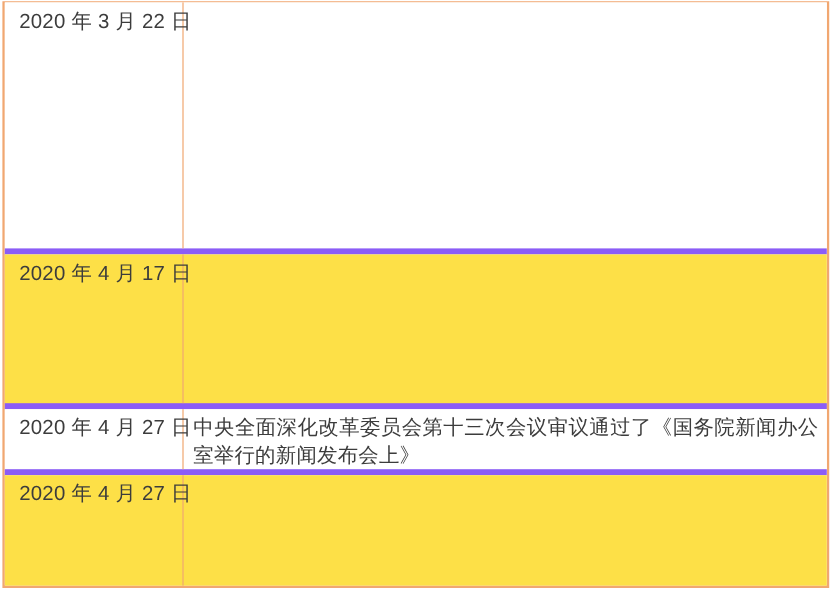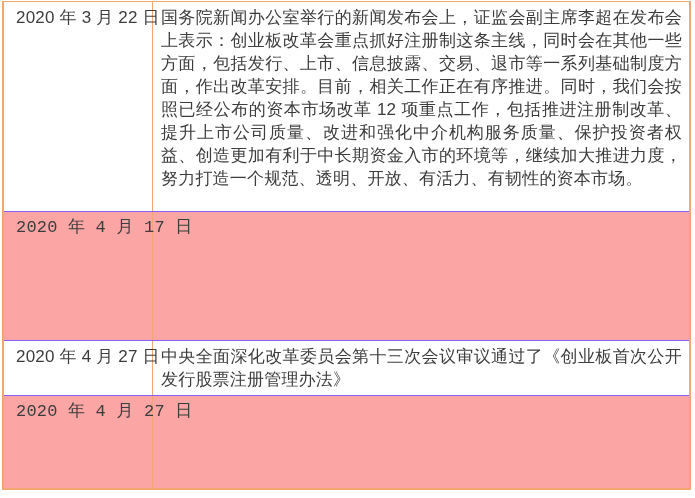--- a/index.html
+++ b/index.html
@@ -21,25 +21,25 @@
     border-top-width: 1px;
     background: #ffffff;
     font-family: "Liberation Sans", sans-serif;
     color: #3c3c3c;
     display: grid;
     grid-template-rows: 210px 129px 55px auto;
   }
   .row {
     display: grid;
     grid-template-columns: 149px 1fr;
-    border-bottom: 1px solid #8b5cf6;
+    border-bottom: 5px solid #8b5cf6;
     background: #ffffff;
   }
   .row:last-child { border-bottom: none; }
-  .row.alt { background: #fca5a5; font-family: Liberation Mono, monospace; }
+  .row.alt { background: #fde047; }
   .cell {
     font-size: 17px;
     line-height: 23px;
     letter-spacing: 0.2px;
   }
   .cell.date {
     border-right: 1px solid #f1a771;
     padding: 4px 2px 0 12px;
     white-space: nowrap;
   }
@@ -49,29 +49,28 @@
     text-align: justify;
   }
 </style>
 </head>
 <body>
 
 <div class="doc">
 
   <div class="row">
     <div class="cell date">2020 年 3 月 22 日</div>
-    <div class="cell content">国务院新闻办公室举行的新闻发布会上，证监会副主席李超在发布会上表示：创业板改革会重点抓好注册制这条主线，同时会在其他一些方面，包括发行、上市、信息披露、交易、退市等一系列基础制度方面，作出改革安排。目前，相关工作正在有序推进。同时，我们会按照已经公布的资本市场改革 12 项重点工作，包括推进注册制改革、提升上市公司质量、改进和强化中介机构服务质量、保护投资者权益、创造更加有利于中长期资金入市的环境等，继续加大推进力度，努力打造一个规范、透明、开放、有活力、有韧性的资本市场。</div>
   </div>
 
   <div class="row alt">
     <div class="cell date">2020 年 4 月 17 日</div>
   </div>
 
   <div class="row">
     <div class="cell date">2020 年 4 月 27 日</div>
-    <div class="cell content">中央全面深化改革委员会第十三次会议审议通过了《创业板首次公开发行股票注册管理办法》</div>
+    <div class="cell content">中央全面深化改革委员会第十三次会议审议通过了《国务院新闻办公室举行的新闻发布会上》</div>
   </div>
 
   <div class="row alt">
     <div class="cell date">2020 年 4 月 27 日</div>
   </div>
 
 </div>
 
 </body></html>

